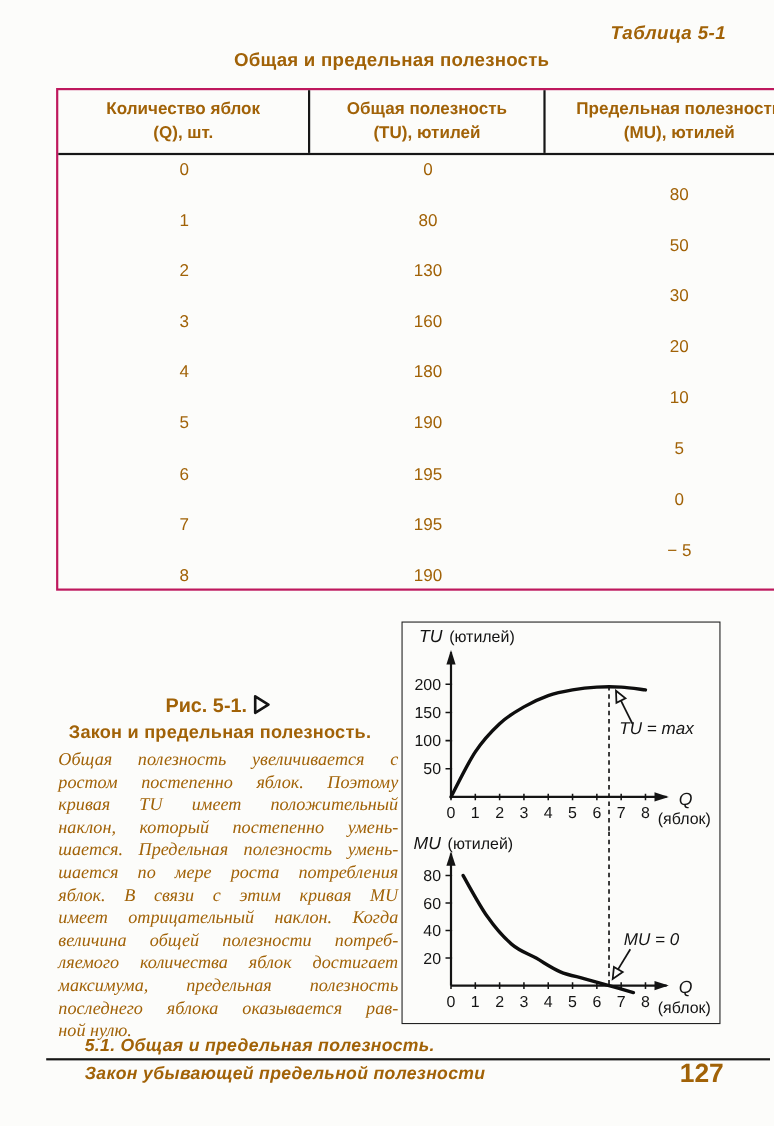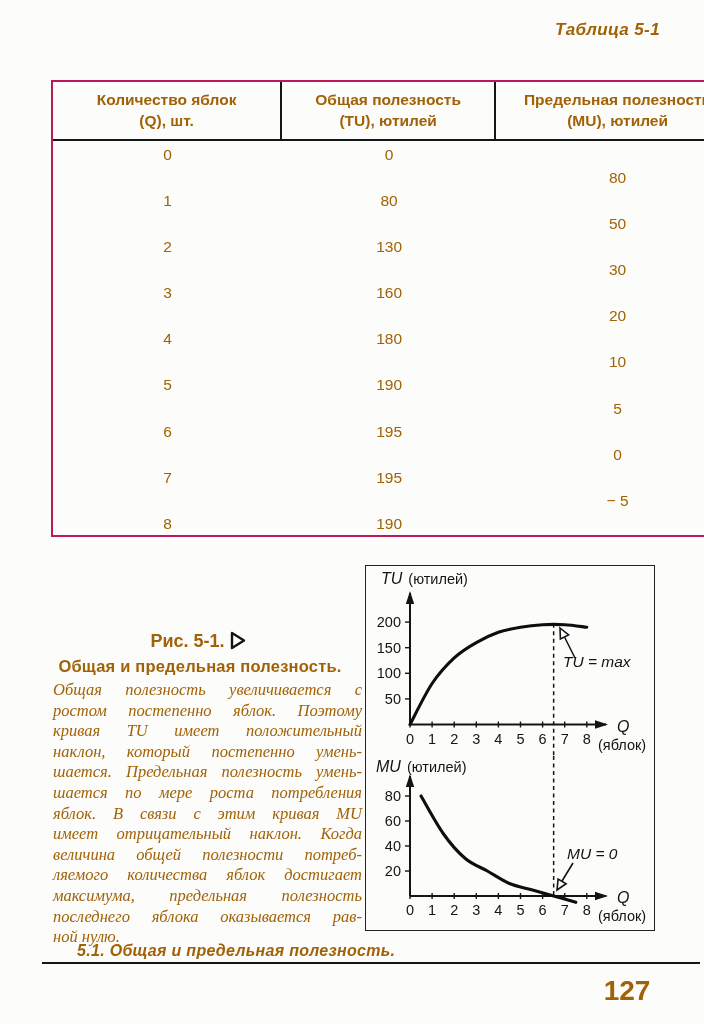--- a/index.html
+++ b/index.html
@@ -38,28 +38,29 @@
   .oah{fill:#fcfcfa;stroke:#141414;stroke-width:1.6;}
   .annline{stroke:#141414;stroke-width:1.6;}
   .ticklab{font:14.5px "Liberation Sans",sans-serif;fill:#141414;}
   .axvar{font:italic 16px "Liberation Sans",sans-serif;fill:#141414;}
   .axunit{font:14.5px "Liberation Sans",sans-serif;fill:#141414;font-style:normal;}
   .ann{font:italic 15.5px "Liberation Sans",sans-serif;fill:#141414;}
 
   .f1{position:absolute;left:77px;top:942px;font-style:italic;font-weight:600;font-size:16px;letter-spacing:.3px;}
   .rule{position:absolute;left:42px;top:962px;width:658px;height:2px;background:#161616;}
   .f2{position:absolute;left:77px;top:968px;font-style:italic;font-weight:600;font-size:16px;letter-spacing:.3px;}
-  .pnum{position:absolute;left:596px;top:963px;width:62px;text-align:center;font-weight:bold;font-size:28px;margin-top:12px;}
+  .pnum{position:absolute;left:596px;top:963px;width:62px;text-align:right;font-weight:bold;font-size:24px;}
 </style>
 </head>
 <body>
 
 <div class="page">
 
   <div class="table-label">Таблица 5-1</div>
+  <div class="table-title">Общая и предельная полезность</div>
 
   <div class="utable">
     <div class="thead">
       <div class="hcell h0">
         <span>Количество яблок</span>
         <span>(Q), шт.</span>
       </div>
       <div class="hcell h1">
         <span>Общая полезность</span>
         <span>(TU), ютилей</span>
@@ -156,21 +157,21 @@
           <div class="tcell c2"></div>
         </div>
       </div>
   </div>
 
   <div class="cap1">
     <span>Рис. 5-1.</span><span class="tri"><svg width="16" height="19" viewBox="0 0 16 19">
           <polygon points="2,2 14,9.5 2,17" fill="#fcfcfa" stroke="#141414" stroke-width="2.4" stroke-linejoin="round"></polygon>
         </svg></span>
   </div>
-  <div class="cap2">Общая и предельная полезность.</div>
+  <div class="cap2">Закон и предельная полезность.</div>
   <div class="ftext" id="figure-text">
       <div class="fline">Общая полезность увеличивается с</div>
       <div class="fline">ростом постепенно яблок. Поэтому</div>
       <div class="fline">кривая TU имеет положительный</div>
       <div class="fline">наклон, который постепенно умень-</div>
       <div class="fline">шается. Предельная полезность умень-</div>
       <div class="fline">шается по мере роста потребления</div>
       <div class="fline">яблок. В связи с этим кривая MU</div>
       <div class="fline">имеет отрицательный наклон. Когда</div>
       <div class="fline">величина общей полезности потреб-</div>
@@ -258,15 +259,16 @@
         <text x="251" y="147" class="axvar">Q</text>
         <text x="232" y="165" class="axunit">(яблок)</text>
         <text x="201" y="103" class="ann">MU = 0</text>
         <line x1="207" y1="107" x2="196" y2="125" class="annline"></line>
         <polygon points="191,134 192.1,123.1 200.1,127.7" class="oah"></polygon>
       </svg>
   </div>
 
   <div class="f1">5.1. Общая и предельная полезность.</div>
   <div class="rule"></div>
+  <div class="f2">Закон убывающей предельной полезности</div>
   <div class="pnum">127</div>
 
 </div>
 
 </body></html>

